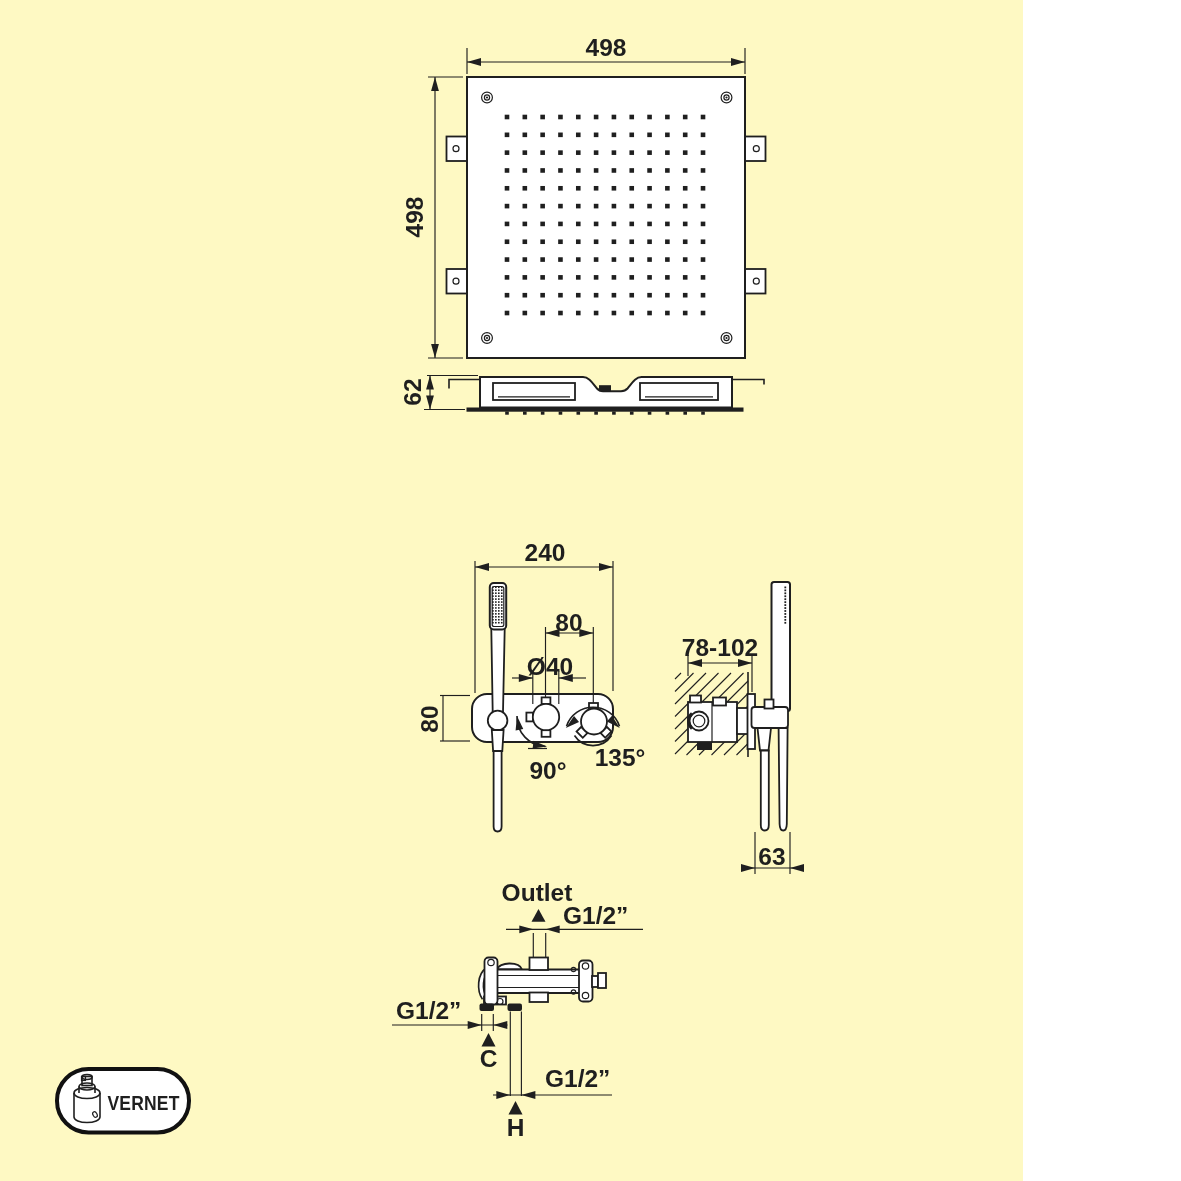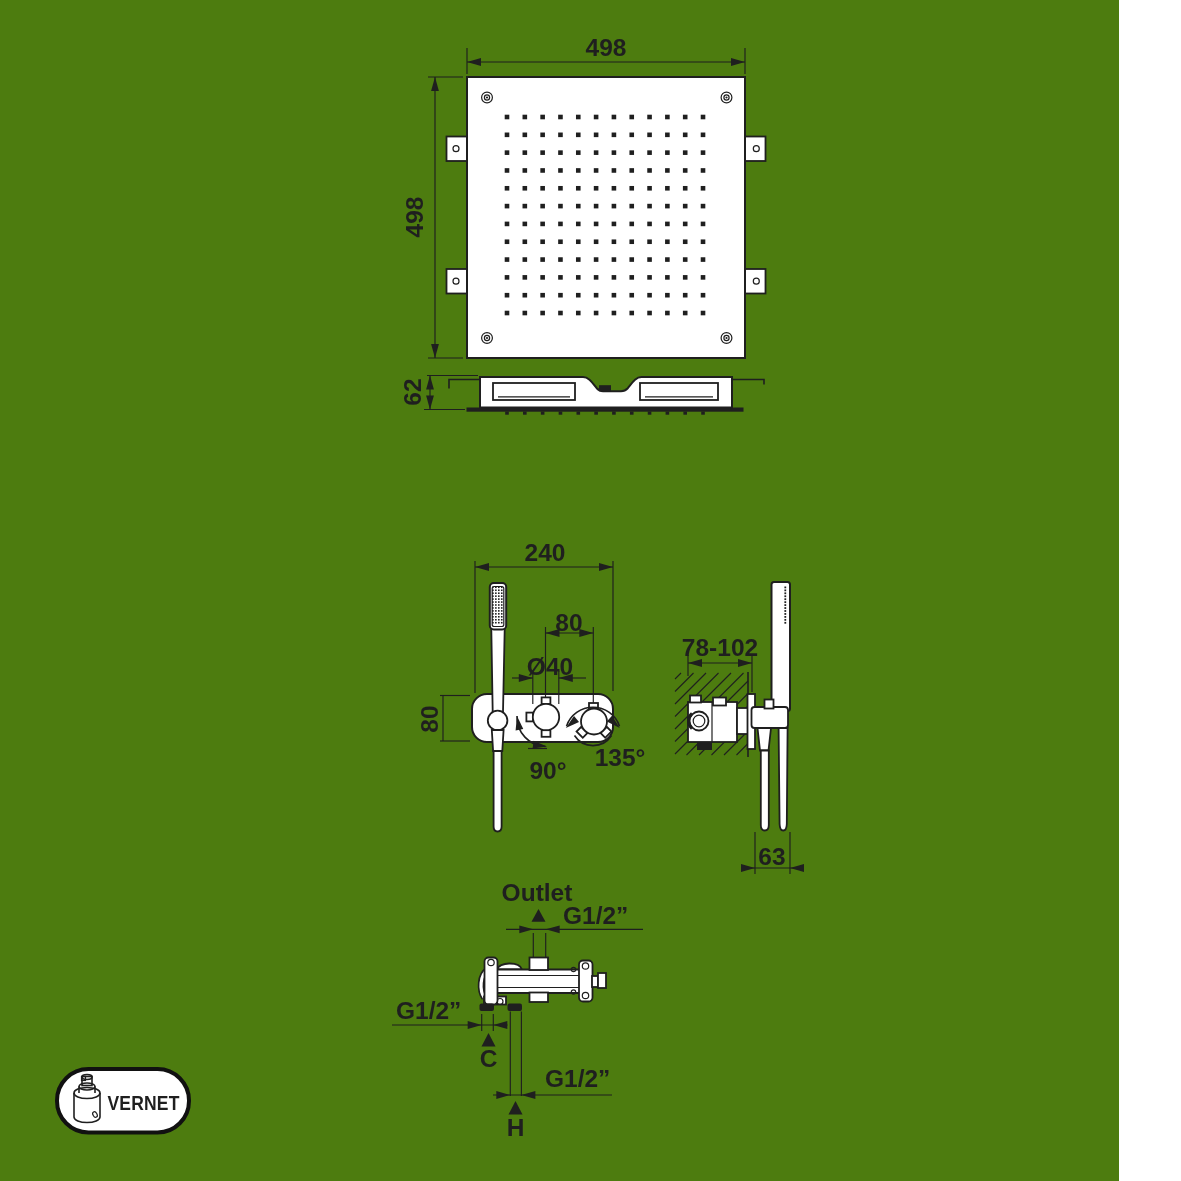--- a/index.html
+++ b/index.html
@@ -1,16 +1,16 @@
 <!DOCTYPE html>
 <html><head>
 <meta charset="utf-8">
 <style>
   html,body{margin:0;padding:0;background:#ffffff;}
-  .canvas{width:1119px;height:1181px;background:#4d7c0f;position:relative;}
+  .canvas{width:1023px;height:1181px;background:#fef9c3;position:relative;}
   svg{display:block;}
   text{font-family:"Liberation Sans","DejaVu Sans",sans-serif;font-weight:bold;fill:#1f1f1f;font-size:24.5px;}
   .brand{font-size:21px;letter-spacing:.2px;}
   .ol{fill:#ffffff;stroke:#1f1f1f;stroke-width:1.8;}
   .ol2{fill:#ffffff;stroke:#1f1f1f;stroke-width:2;}
   .thin{fill:none;stroke:#1f1f1f;stroke-width:1.2;}
   .nf{fill:none;stroke:#1f1f1f;stroke-width:1.6;}
   .blk{fill:#1f1f1f;stroke:none;}
   .dimln{fill:none;stroke:#1f1f1f;stroke-width:1.15;}
 </style>

